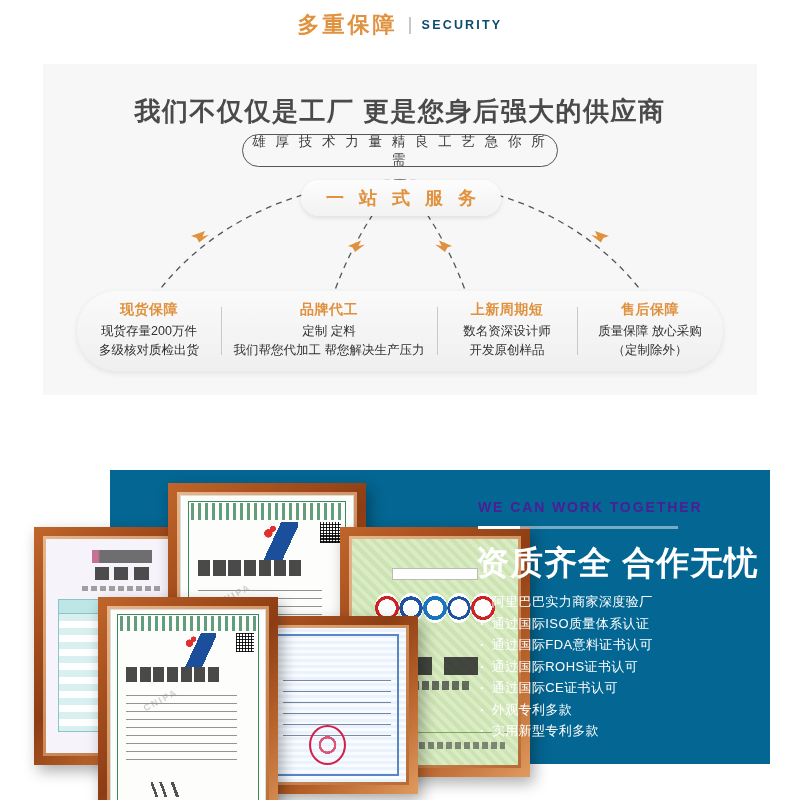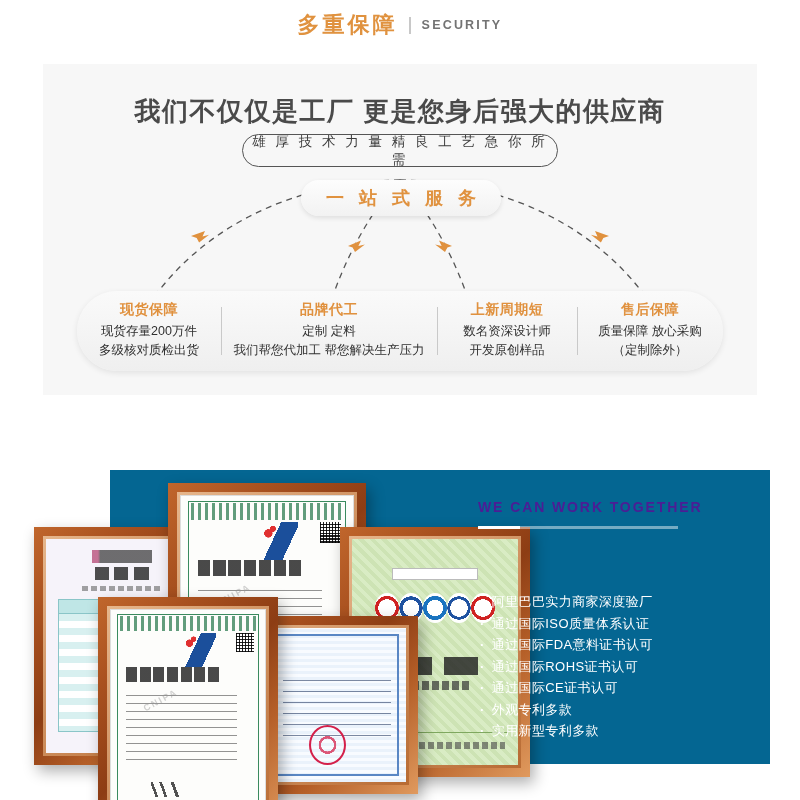--- a/index.html
+++ b/index.html
@@ -15,21 +15,21 @@
   .sec1-header {
     position:absolute; left:0; top:14px; width:800px;
     display:flex; align-items:center; justify-content:center; gap:11px;
   }
   .sec1-title-cn {
     font-size:22px; font-weight:bold; color:#e0923f;
     letter-spacing:3px; line-height:1;
   }
   .sec1-divider { width:2px; height:17px; background:#c8c8c8; }
   .sec1-title-en {
-    font-size:12.5px; font-weight:bold; color:#737373;
+    font-size:12.5px; font-weight:bold; color:#0c4a6e;
     letter-spacing:2.2px; line-height:1;
   }
 
   
   .gray-panel {
     position:absolute; left:43px; top:64px;
     width:714px; height:331px;
     background:#f7f7f7;
   }
 
@@ -456,20 +456,21 @@
           <div class="cert-maintitle"></div>
           <div class="cert-lines"></div>
           <div class="cert-sig"></div>
           <div class="cert-wm">CNIPA</div>
         </div>
       </div>
     </div>
 
     <div class="wcwt">WE CAN WORK TOGETHER</div>
     <div class="wcwt-rule"></div>
+    <div class="blue-heading">资质齐全 合作无忧</div>
 
     <ul class="blue-list">
       <li>阿里巴巴实力商家深度验厂</li>
       <li>通过国际ISO质量体系认证</li>
       <li>通过国际FDA意料证书认可</li>
       <li>通过国际ROHS证书认可</li>
       <li>通过国际CE证书认可</li>
       <li>外观专利多款</li>
       <li>实用新型专利多款</li>
     </ul>

